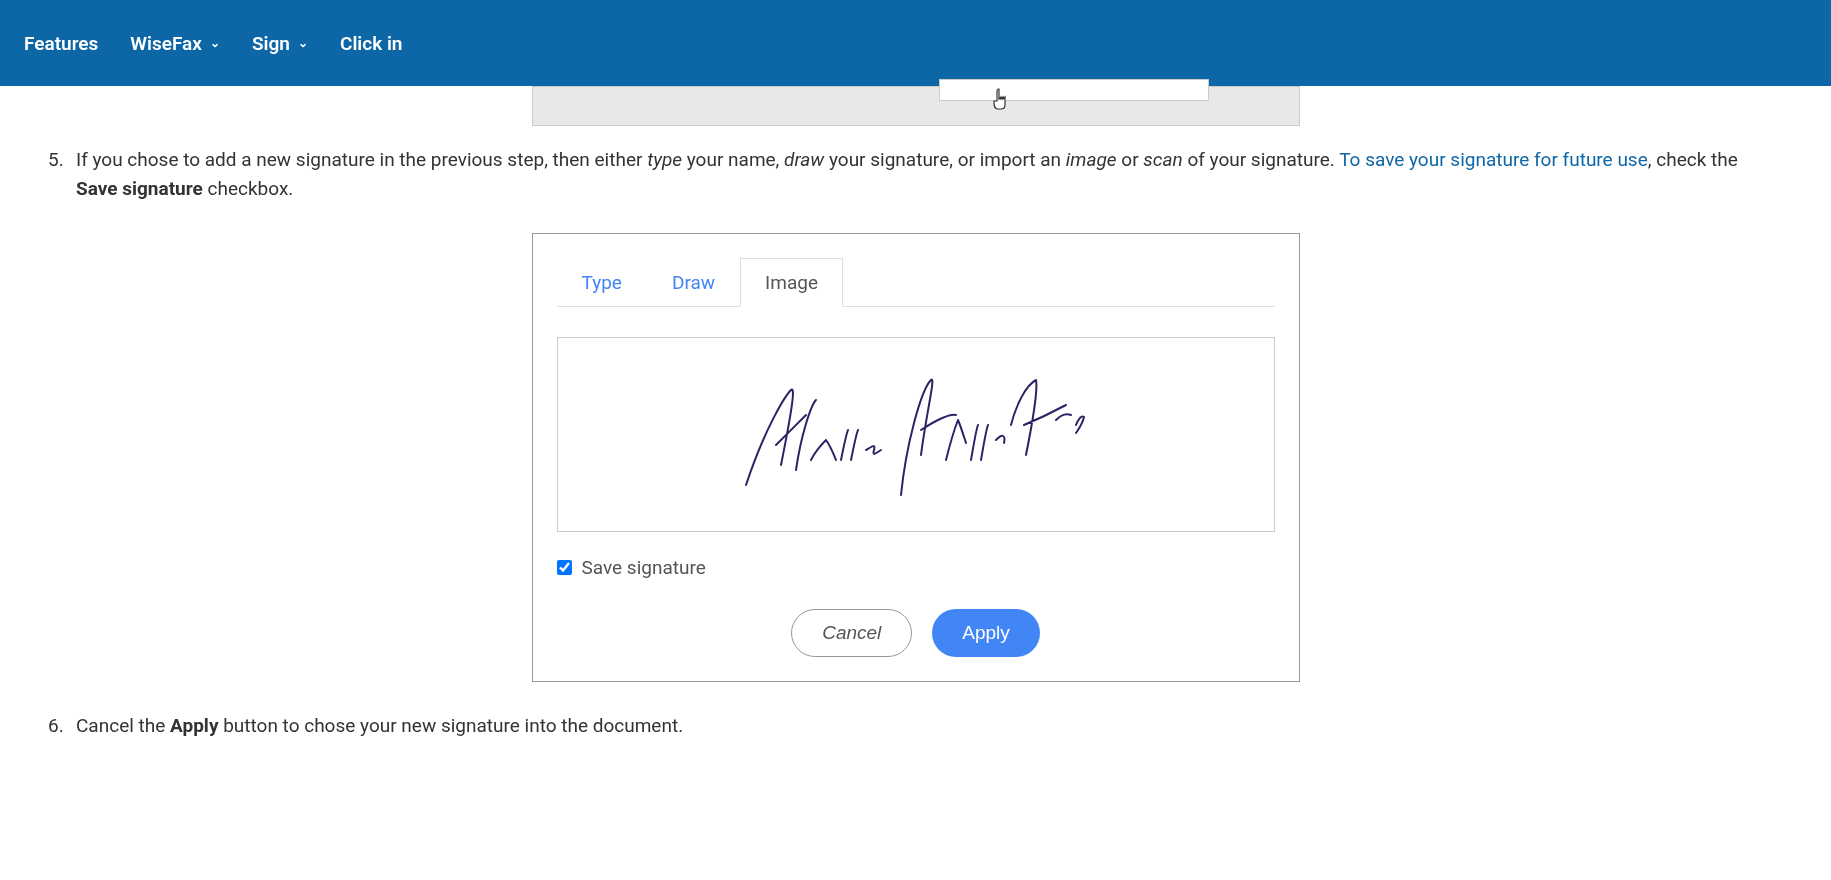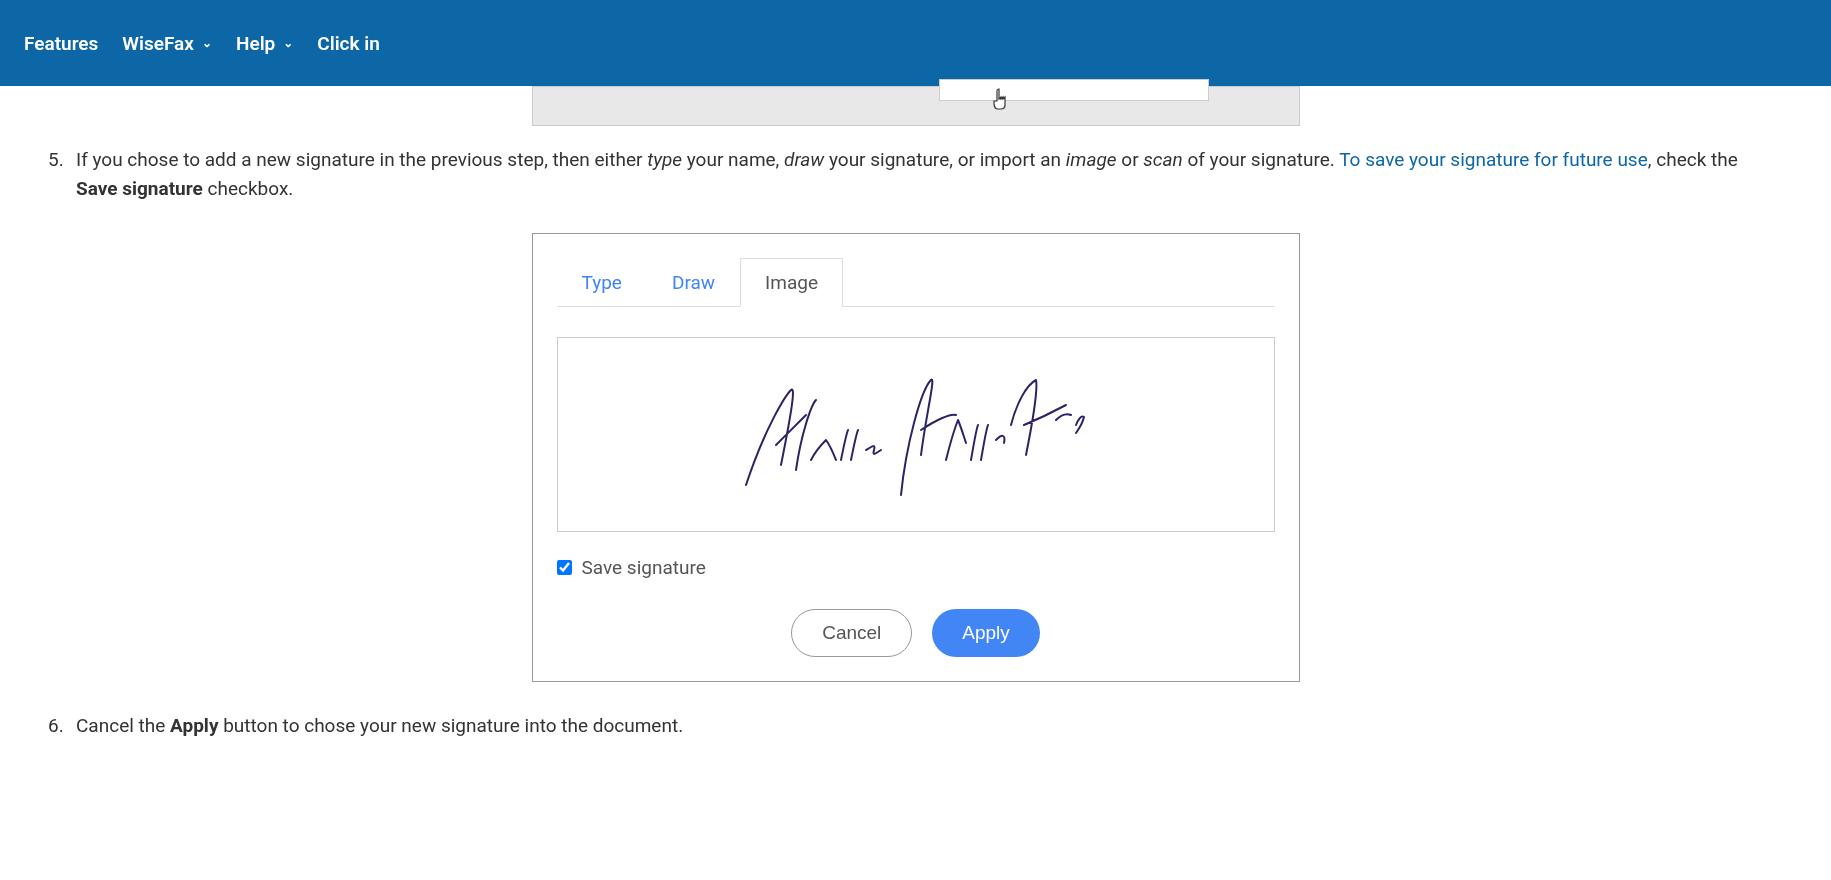--- a/index.html
+++ b/index.html
@@ -30,21 +30,21 @@
       align-items: center;
     }
     .logo-text {
       color: #fff;
       font-size: 34px;
       font-weight: 600;
     }
     .nav {
       display: flex;
       align-items: flex-start;
-      gap: 24px;
+      gap: 32px;
     }
     .nav-item {
       color: #fff;
       font-size: 19px;
       font-weight: 600;
       cursor: pointer;
       display: flex;
       align-items: center;
       gap: 8px;
     }
@@ -163,40 +163,41 @@
       padding: 12px 30px;
       border-radius: 26px;
       font-size: 19px;
       cursor: pointer;
       border: none;
     }
     .btn-cancel {
       background: #fff;
       border: 1px solid #999;
       color: #555;
+      font-style: italic;
     }
     .btn-apply {
       background: #4285f4;
       color: #fff;
     }
   </style>
 </head>
 <body>
 
 <div class="header">
   <div class="nav">
     <div class="nav-item">
       <span>Features</span>
     </div>
     <div class="nav-item">
       <span>WiseFax</span>
       <span class="chevron-down">⌄</span>
     </div>
     <div class="nav-item">
-      <span>Help</span>
+      <span>Sign</span>
       <span class="chevron-down">⌄</span>
     </div>
     <div class="nav-item">
       <span>Click in</span>
     </div>
   </div>
 </div>
 
 <div class="content">
   <div class="previous-section">

